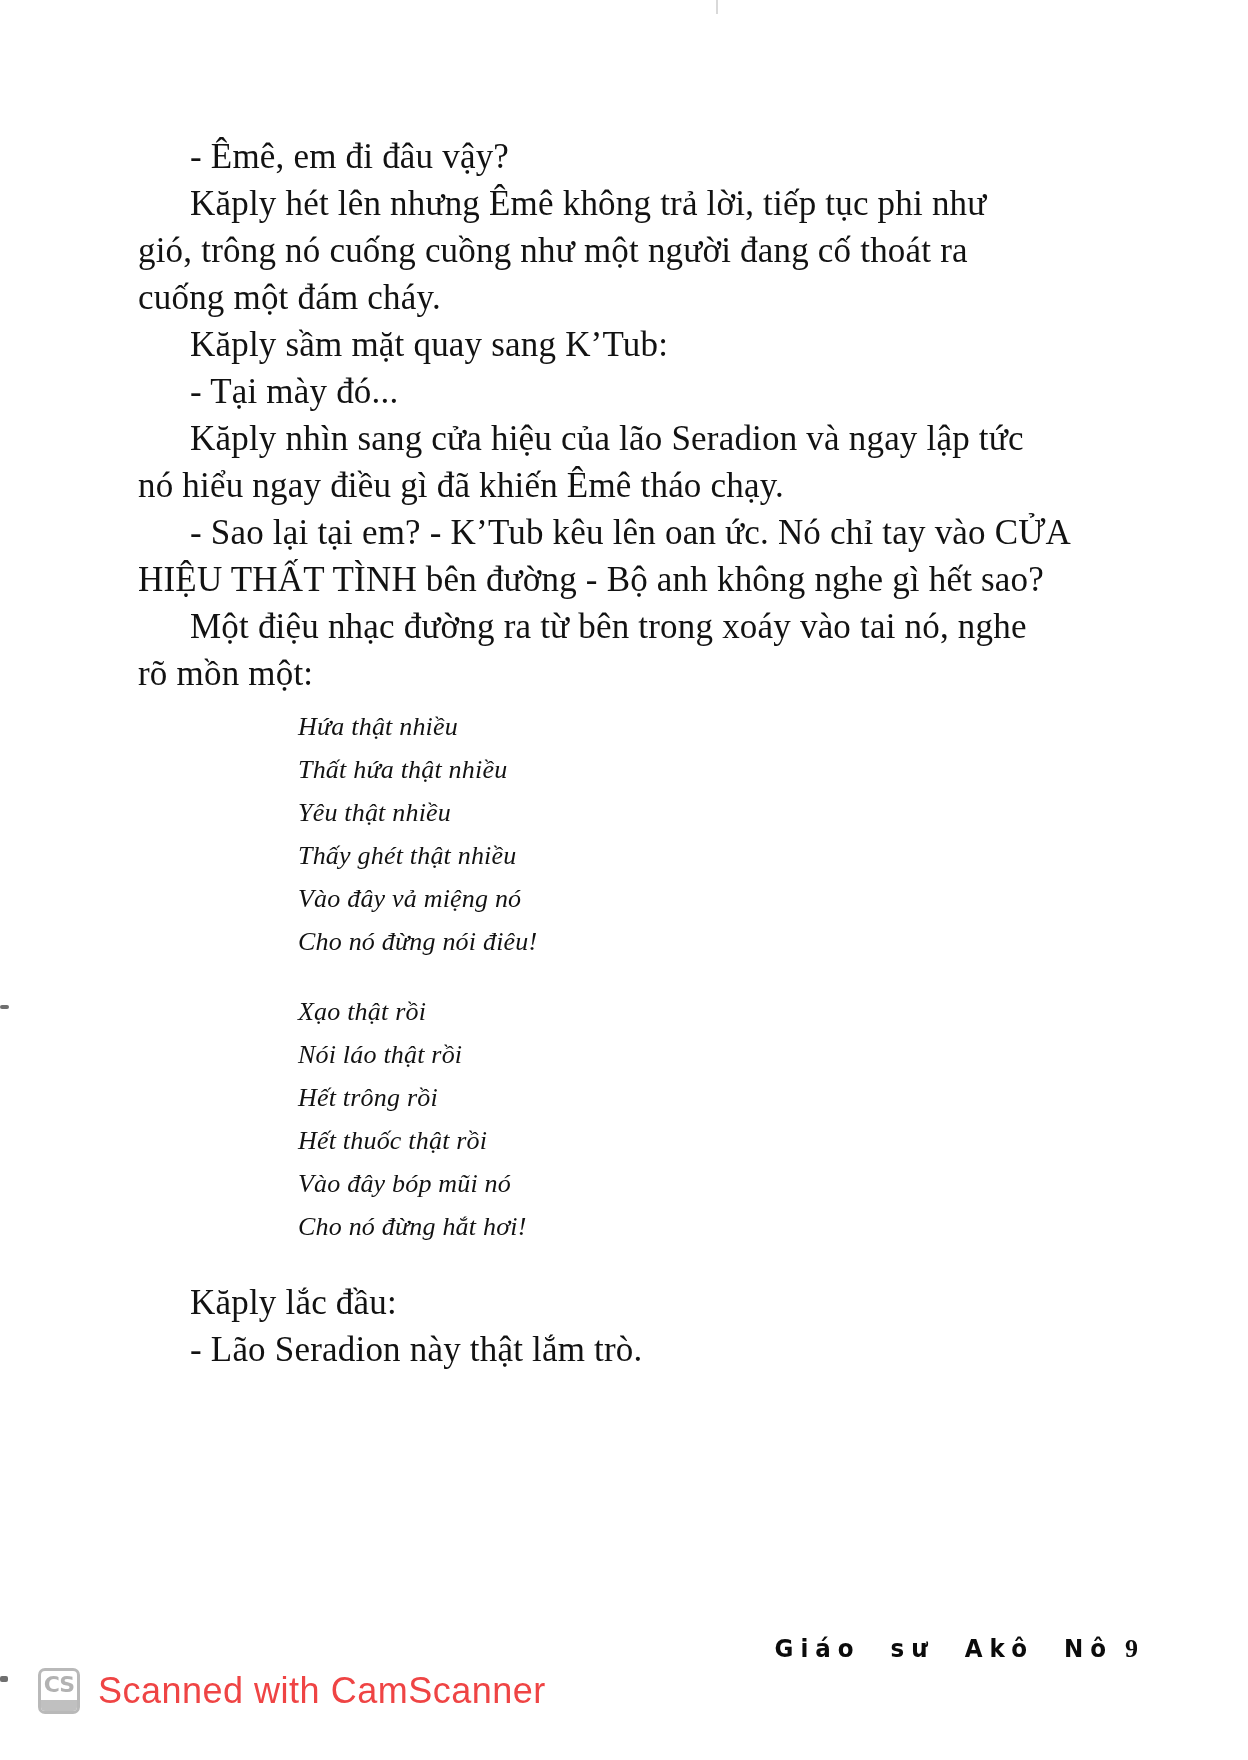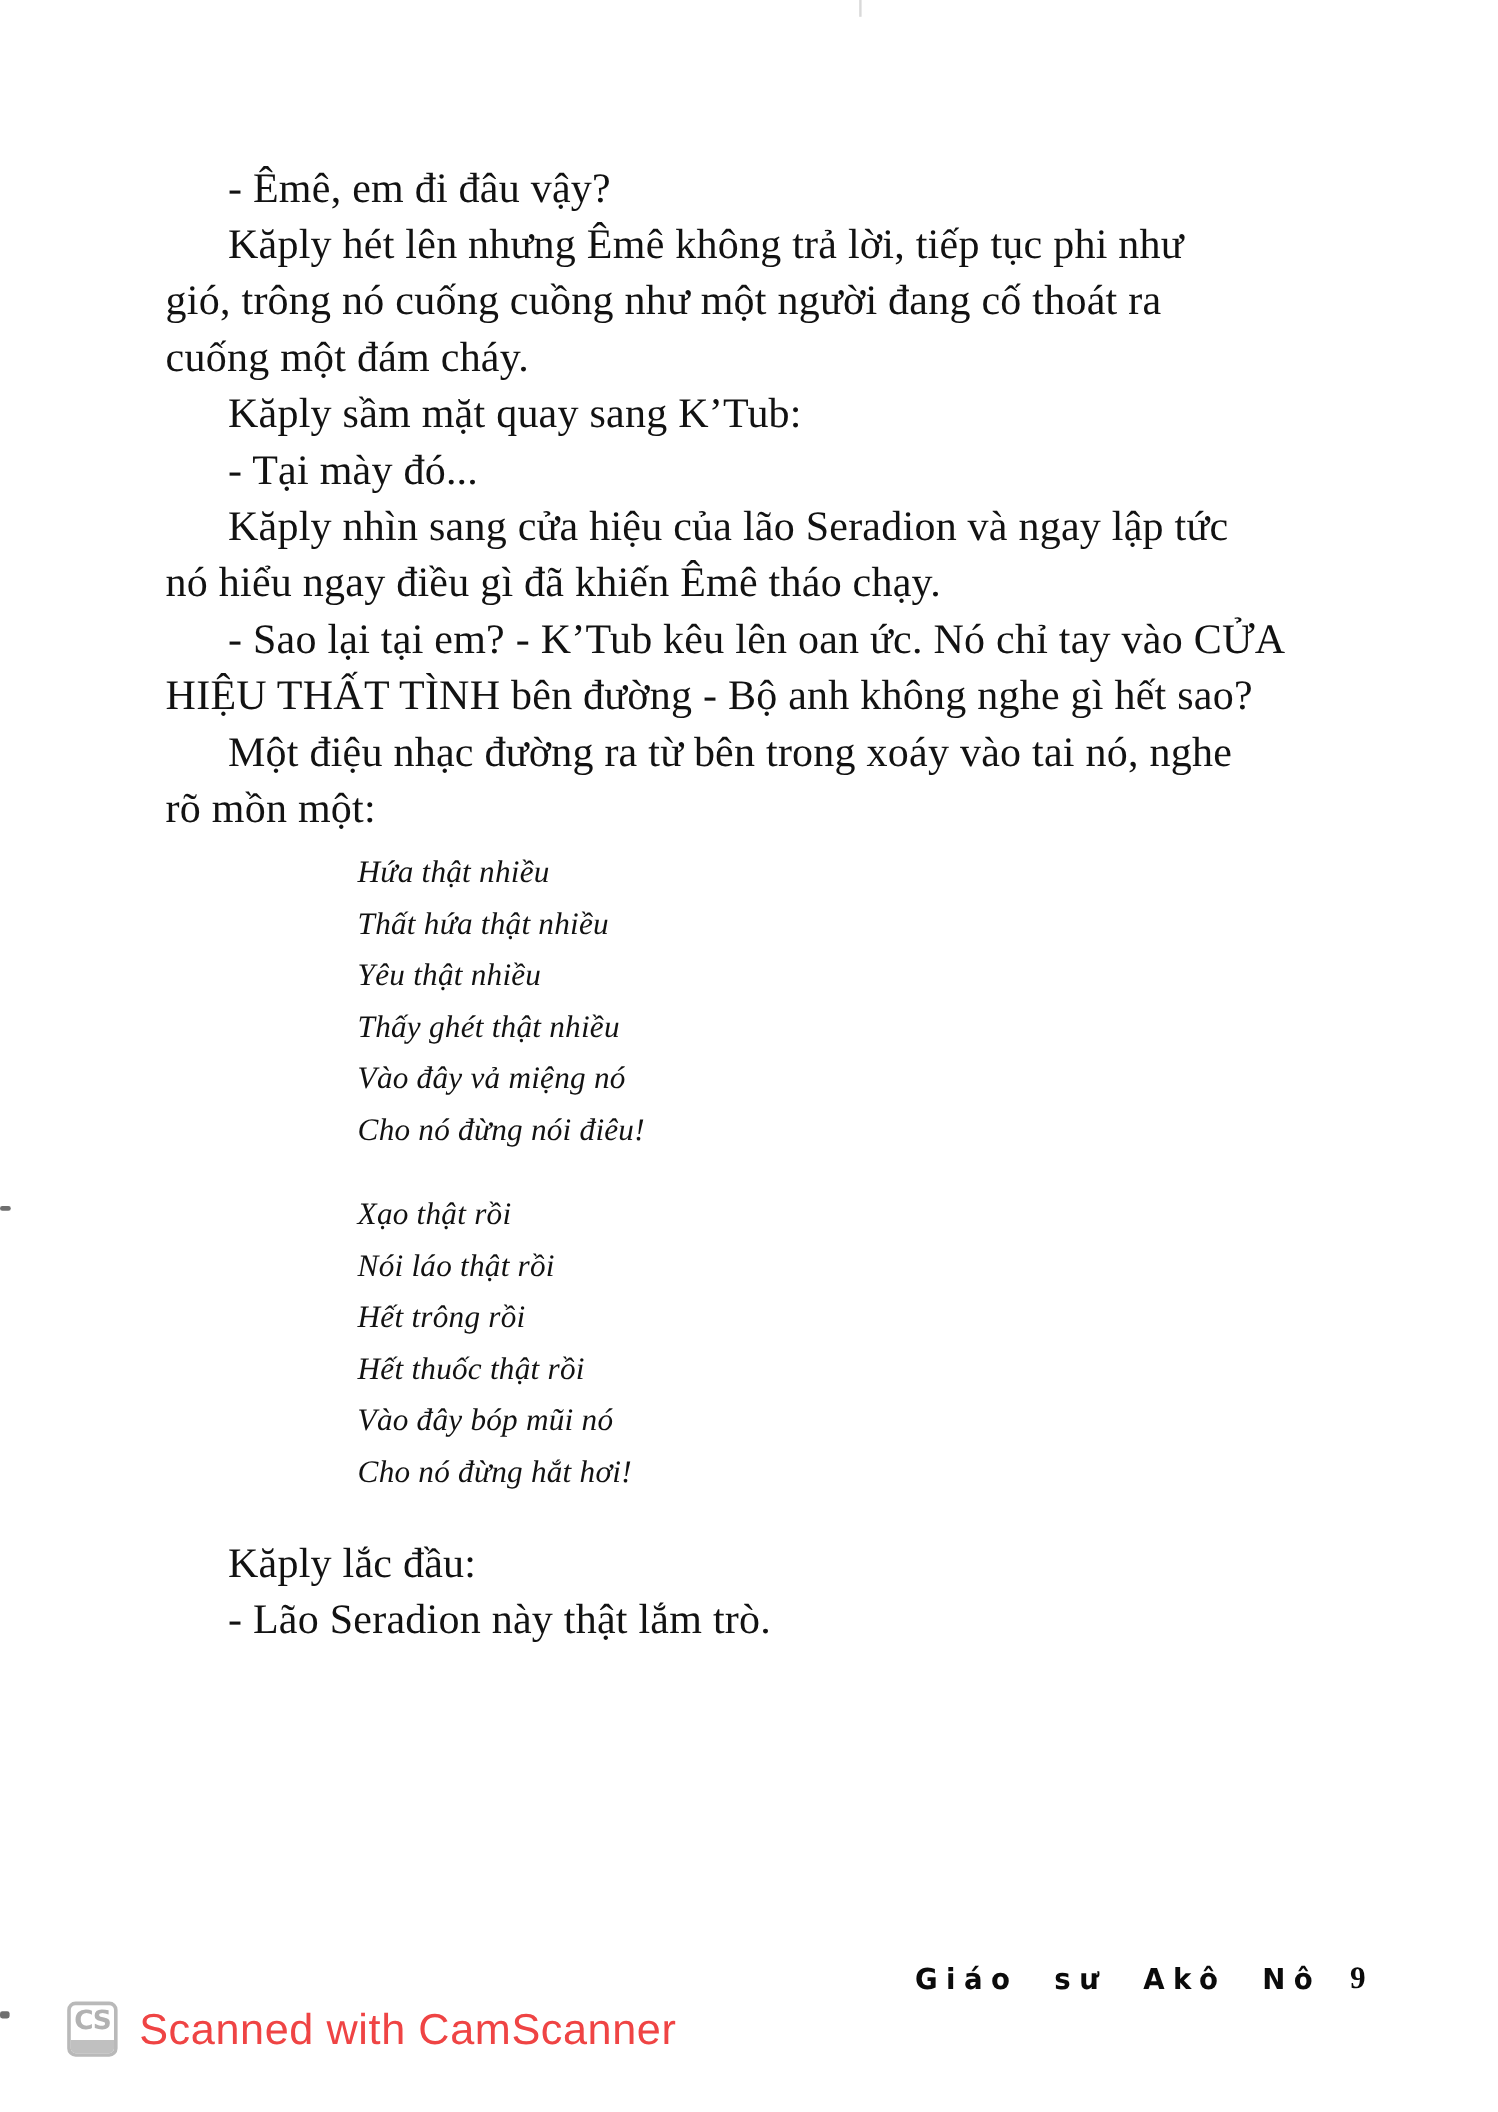--- a/index.html
+++ b/index.html
@@ -36,40 +36,40 @@
     padding-left: 160px;
   }
   .stanza + .stanza { margin-top: 27px; }
   .stanza + .para { margin-top: 31px; }
   .footer {
     position: absolute;
     top: 1634px;
     right: 110px;
     display: flex;
     align-items: baseline;
-    gap: 24px;
+    gap: 12px;
   }
   .footer-title {
     font-family: "DejaVu Sans", sans-serif;
     font-weight: 700;
     font-size: 23px;
     letter-spacing: 7px;
     word-spacing: 15px;
     color: #0b0b0b;
     transform: scaleY(1.05);
   }
   .footer-page {
     font-family: "Liberation Serif", serif;
     font-weight: 700;
     font-size: 26px;
     color: #0b0b0b;
   }
   .watermark {
     position: absolute;
-    left: 56px;
+    left: 38px;
     top: 1668px;
     display: flex;
     align-items: center;
     gap: 18px;
   }
   .cs-logo {
     position: relative;
     width: 42px;
     height: 46px;
     border: 3px solid #b9b9b9;

